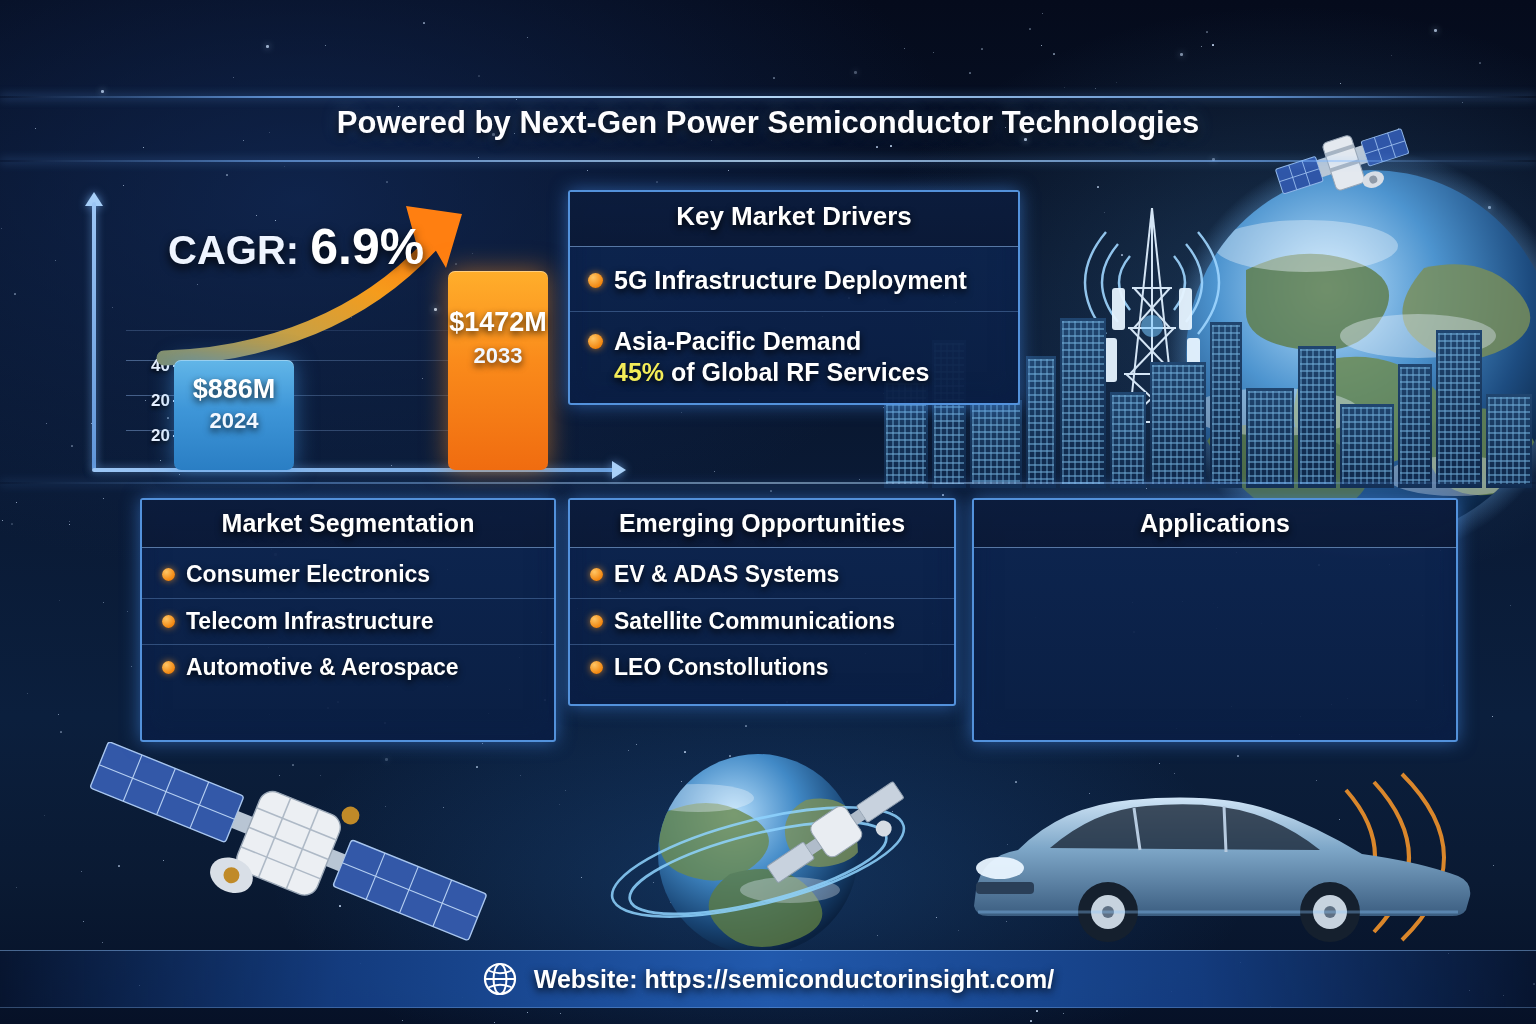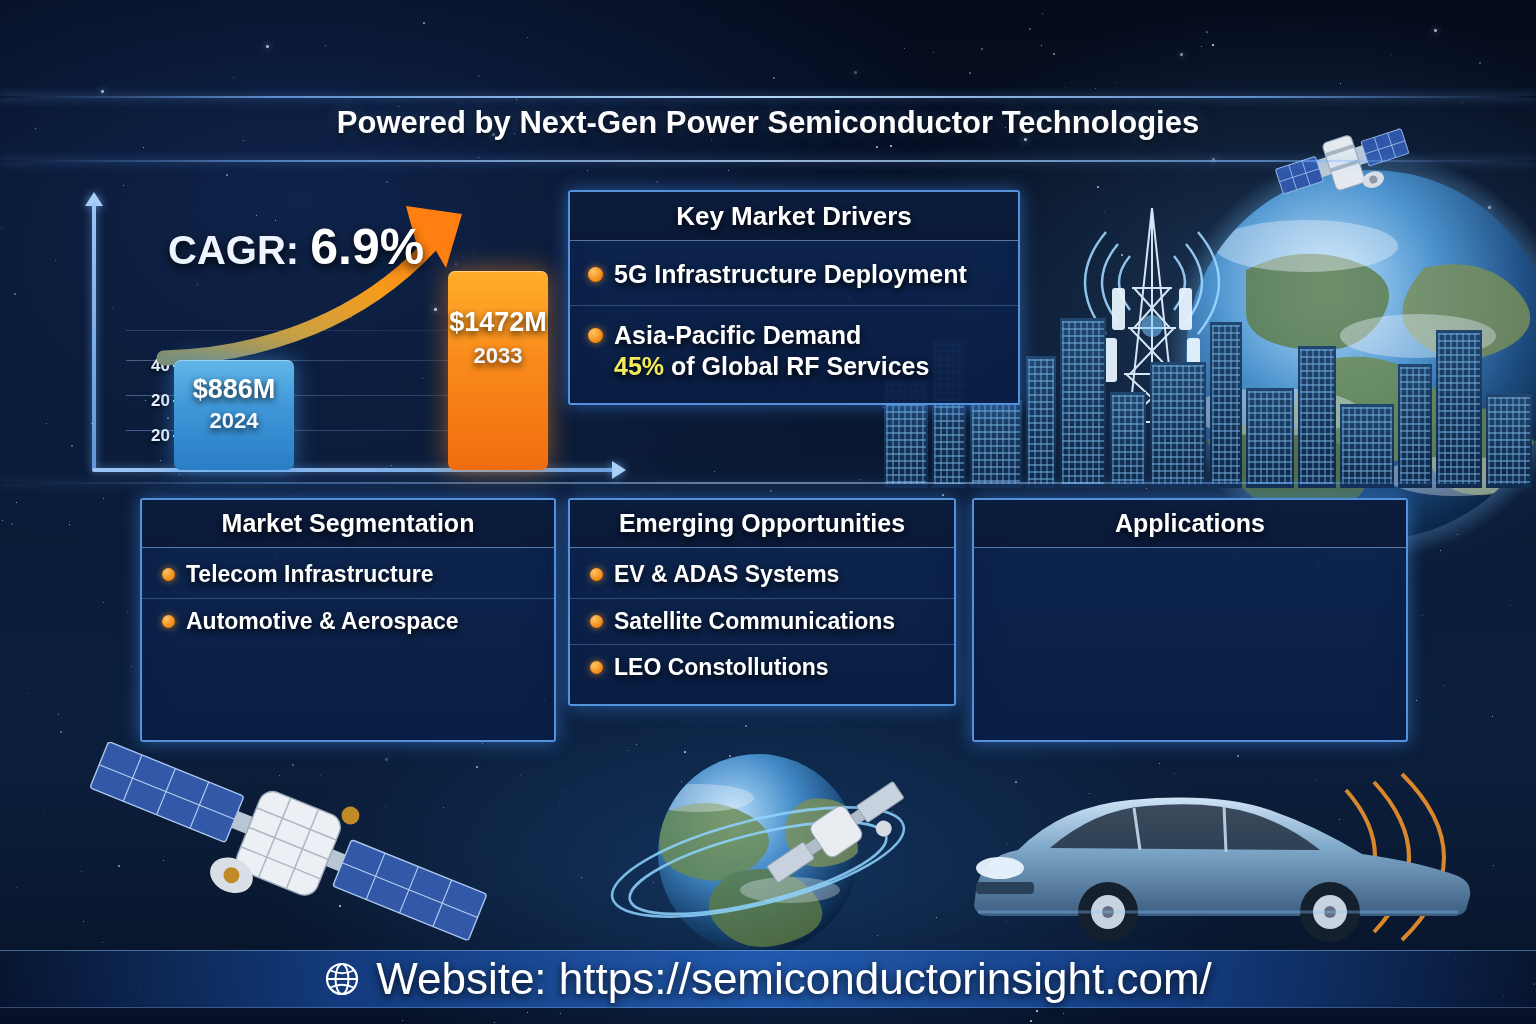--- a/index.html
+++ b/index.html
@@ -148,45 +148,45 @@
     box-shadow:0 0 7px rgba(250,150,30,.7);
   }
   .bullet-txt {
     color:#ffffff; font-weight:bold;
     text-shadow:0 3px 7px rgba(0,0,0,.92);
   }
   .hl-yellow { color:#f3ec58; }
 
   
   #drivers { left:568px; top:190px; width:452px; height:215px; }
-  #drivers .panel-head { font-size:26px; padding:9px 0 8px; }
+  #drivers .panel-head { font-size:26px; padding:9px 0 14px; }
   #drivers .bullet-row { padding:14px 18px 14px 18px; }
   #drivers .dot { width:15px; height:15px; margin-top:8px; }
   #drivers .bullet-txt { font-size:25px; line-height:1.26; }
 
   
   .card .panel-head { font-size:25px; padding:9px 0 9px; }
   .card .bullet-row { padding:9px 14px 9px 20px; align-items:center; }
   .card .dot { width:13px; height:13px; }
   .card .bullet-txt { font-size:23px; line-height:1.2; }
 
   #seg { left:140px; top:498px; width:416px; height:244px; }
   #opp { left:568px; top:498px; width:388px; height:208px; }
-  #app { left:972px; top:498px; width:436px; height:244px; }
+  #app { left:972px; top:498px; width:486px; height:244px; }
 
   
   #footer {
     position:absolute; left:0; bottom:16px; width:100%;
     height:58px; display:flex; align-items:center; justify-content:center; gap:16px;
     background:linear-gradient(90deg, rgba(7,22,52,.55) 0%, rgba(20,62,132,.92) 22%, rgba(34,92,178,.95) 50%, rgba(20,62,132,.92) 78%, rgba(7,22,52,.55) 100%);
     border-top:1px solid rgba(150,200,255,.45);
     border-bottom:1px solid rgba(150,200,255,.30);
   }
   #footer-text {
-    font-size:44px; font-weight:normal; color:#ffffff; white-space:nowrap;
+    font-size:25px; font-weight:bold; color:#ffffff; white-space:nowrap;
     text-shadow:0 3px 8px rgba(0,0,0,.9);
   }
   #globe-icon { flex:none; }
 
   
   .art { position:absolute; pointer-events:none; }
   .city-skyline { position:absolute; bottom:0; }
   .bld { position:absolute; bottom:0; background:linear-gradient(180deg,#20456f,#0d2547); }
   .bld::after {
     content:""; position:absolute; inset:3px 2px 4px 2px;
@@ -819,20 +819,24 @@
         </span>
       </div>
     </div>
   </div>
 
   <div class="panel card" id="seg">
     <div class="panel-head">Market Segmentation</div>
     <div class="panel-body">
       <div class="bullet-row">
         <span class="dot"></span>
+        <span class="bullet-txt">Consumer Electronics</span>
+      </div>
+      <div class="bullet-row">
+        <span class="dot"></span>
         <span class="bullet-txt">Telecom Infrastructure</span>
       </div>
       <div class="bullet-row">
         <span class="dot"></span>
         <span class="bullet-txt">Automotive &amp; Aerospace</span>
       </div>
     </div>
   </div>
 
   <div class="panel card" id="opp">

